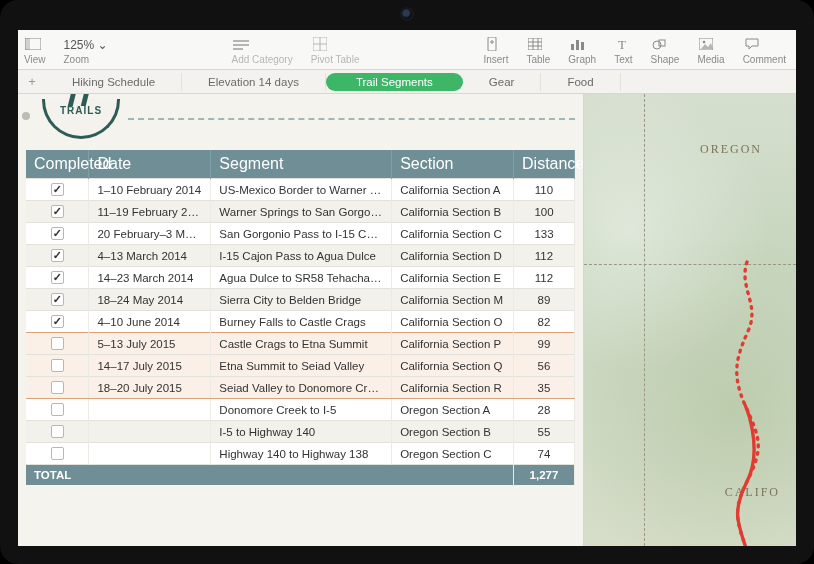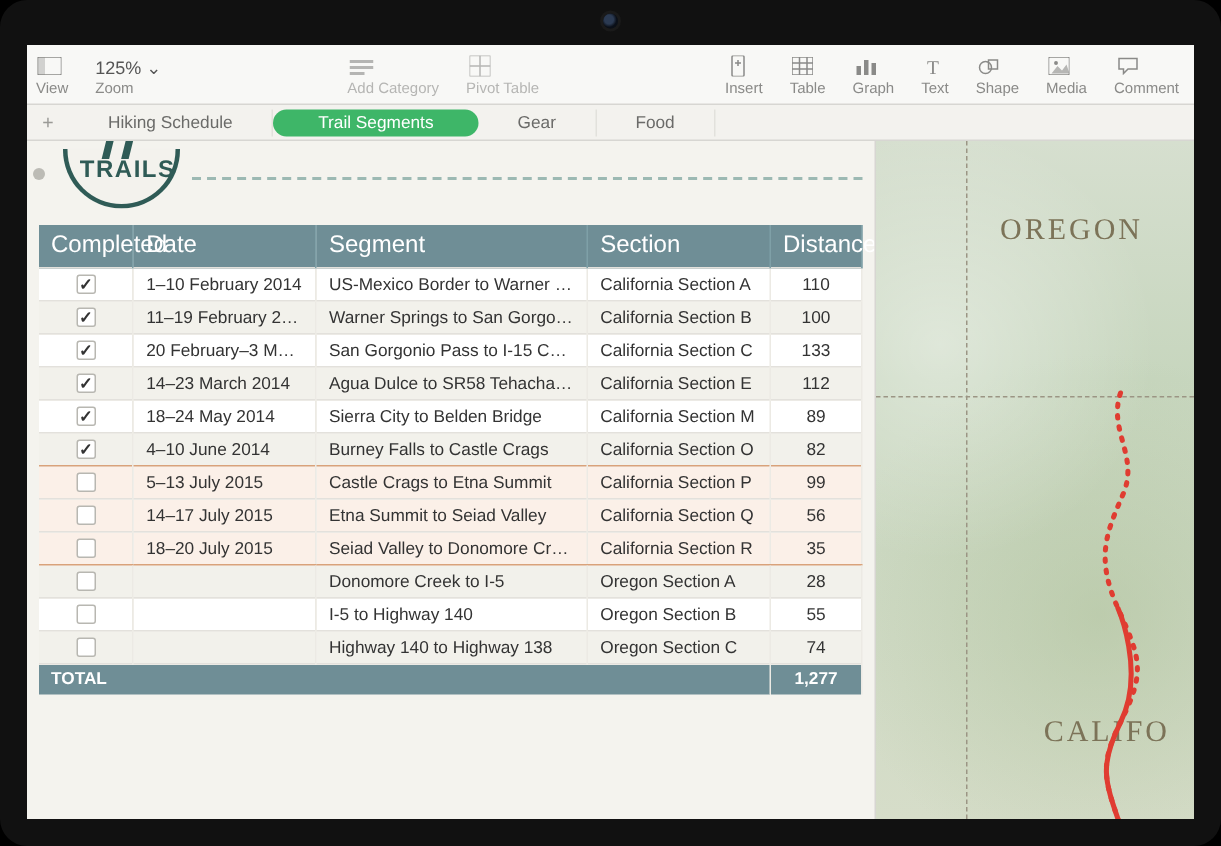--- a/index.html
+++ b/index.html
@@ -60,22 +60,22 @@
   
   .content { position:relative; display:flex; height:calc(100% - 64px); }
   .sheet { flex:0 0 565px; position:relative; overflow:hidden; }
   .map  { flex:1; position:relative; overflow:hidden; }
   
   .hdrstrip { display:flex; align-items:center; height:50px; padding:0 8px 0 24px; }
   .dot { width:8px;height:8px;border-radius:50%;background:#bcbbb5;position:absolute;left:4px;top:18px; }
   .badge {
     width:78px; height:40px; border:3px solid #2f5b56; border-top:none;
     border-bottom-left-radius:44px; border-bottom-right-radius:44px;
-    display:flex; align-items:flex-start; justify-content:flex-end;
-    color:#2f5b56; font-weight:700; font-size:16px; letter-spacing:1px;
+    display:flex; align-items:flex-start; justify-content:center;
+    color:#2f5b56; font-weight:700; font-size:10px; letter-spacing:1px;
     background:#f3f2ed; padding-top:6px; margin-right:8px;
   }
   .legs { position:absolute; left:52px; top:-6px; display:flex; gap:8px; }
   .legs span { width:5px;height:18px;background:#2f5b56; transform:skewX(-14deg);}
   .dashrule { flex:1; border-top:2px dashed #9cb9b3; height:0; }
   
   .tbl { width: calc(100% - 16px); margin:6px 8px 0 8px; border-collapse:collapse; table-layout:fixed; }
   .tbl th {
     background:#6f8e96; color:#fff; font-weight:400; font-size:16px;
     text-align:left; padding:5px 8px; border-right:1px solid #7fa0a7;
@@ -101,21 +101,21 @@
   .tfoot td { background:#6f8e96 !important; color:#fff; font-weight:700; }
   .tfoot2 td { background:#8aa4ab !important; color:#fff; font-weight:700; }
   
   .map {
     background:
       radial-gradient(circle at 20% 30%, rgba(255,255,255,.4), transparent 40%),
       radial-gradient(circle at 70% 70%, rgba(170,190,150,.5), transparent 50%),
       linear-gradient(180deg,#d6dfcf 0%, #c7d6be 35%, #cdd9c3 60%, #d6ddc9 100%);
     border-left:1px solid #d7d6d2;
   }
-  .statelabel { position:absolute; font-family: ui-serif, Georgia, serif; color:#7c7358; font-size:20px; letter-spacing:2px; }
+  .statelabel { position:absolute; font-family: ui-serif, Georgia, serif; color:#7c7358; font-size:12px; letter-spacing:2px; }
   .oregon { top:48px; right:34px; }
   .califo { bottom:46px; right:16px; }
   .border { position:absolute; left:0; right:0; top:170px; border-top:1.5px dashed #9b9584; }
   .border2 { position:absolute; top:0; bottom:0; left:60px; border-left:1.5px dashed #9b9584; }
   .trail { position:absolute; top:168px; bottom:-20px; left:58%; width:80px; }
   .trail svg { width:100%; height:100%; overflow:visible; }
 </style>
 </head>
 <body>
 
@@ -228,20 +228,21 @@
           </div>
           <span>Comment</span>
         </div>
       </div>
   </div>
 
   <div class="tabs">
     <div class="addtab">+</div>
     <div id="tabrow" style="display:flex;">
         <div class="tab">Hiking Schedule</div>
+        <div class="tab">Elevation 14 days</div>
         <div class="tab active">Trail Segments</div>
         <div class="tab">Gear</div>
         <div class="tab">Food</div>
       </div>
   </div>
 
   <div class="content">
     <div class="sheet">
       <div class="hdrstrip">
         <div class="dot"></div>
@@ -305,20 +306,31 @@
               <td>San Gorgonio Pass to I-15 Cajon Pass</td>
               <td>California Section C</td>
               <td class="dist">133</td>
             </tr>
             <tr class="">
               <td>
                 <div class="chk">
                   <div class="chkbox on"></div>
                 </div>
               </td>
+              <td>4–13 March 2014</td>
+              <td>I-15 Cajon Pass to Agua Dulce</td>
+              <td>California Section D</td>
+              <td class="dist">112</td>
+            </tr>
+            <tr class="">
+              <td>
+                <div class="chk">
+                  <div class="chkbox on"></div>
+                </div>
+              </td>
               <td>14–23 March 2014</td>
               <td>Agua Dulce to SR58 Tehachapi Pass</td>
               <td>California Section E</td>
               <td class="dist">112</td>
             </tr>
             <tr class="">
               <td>
                 <div class="chk">
                   <div class="chkbox on"></div>
                 </div>

